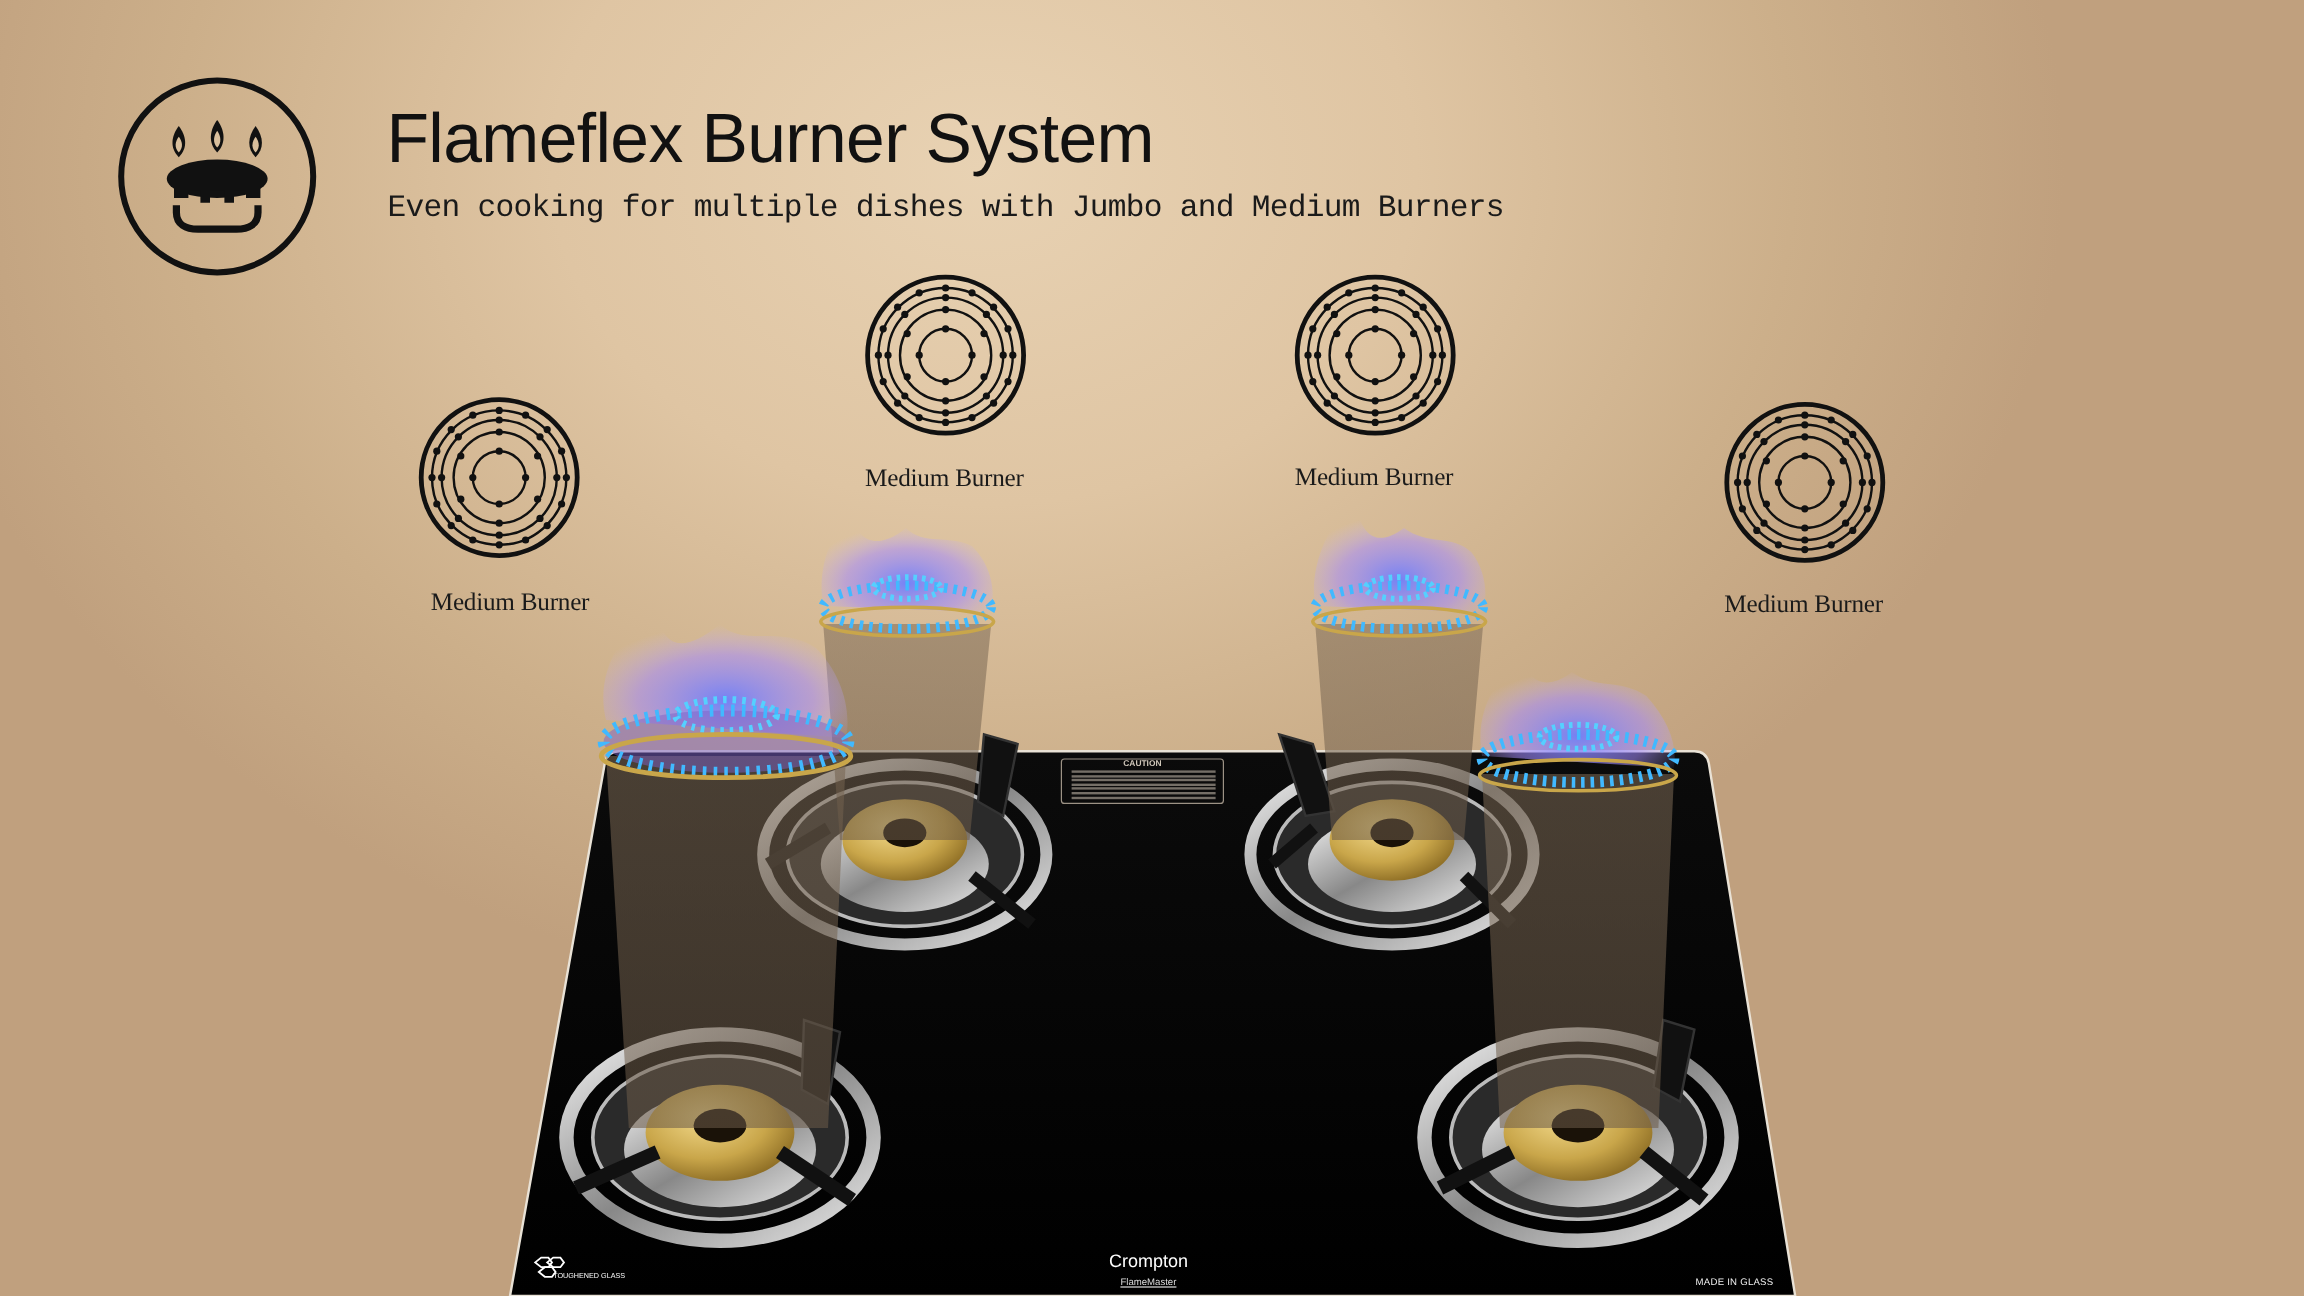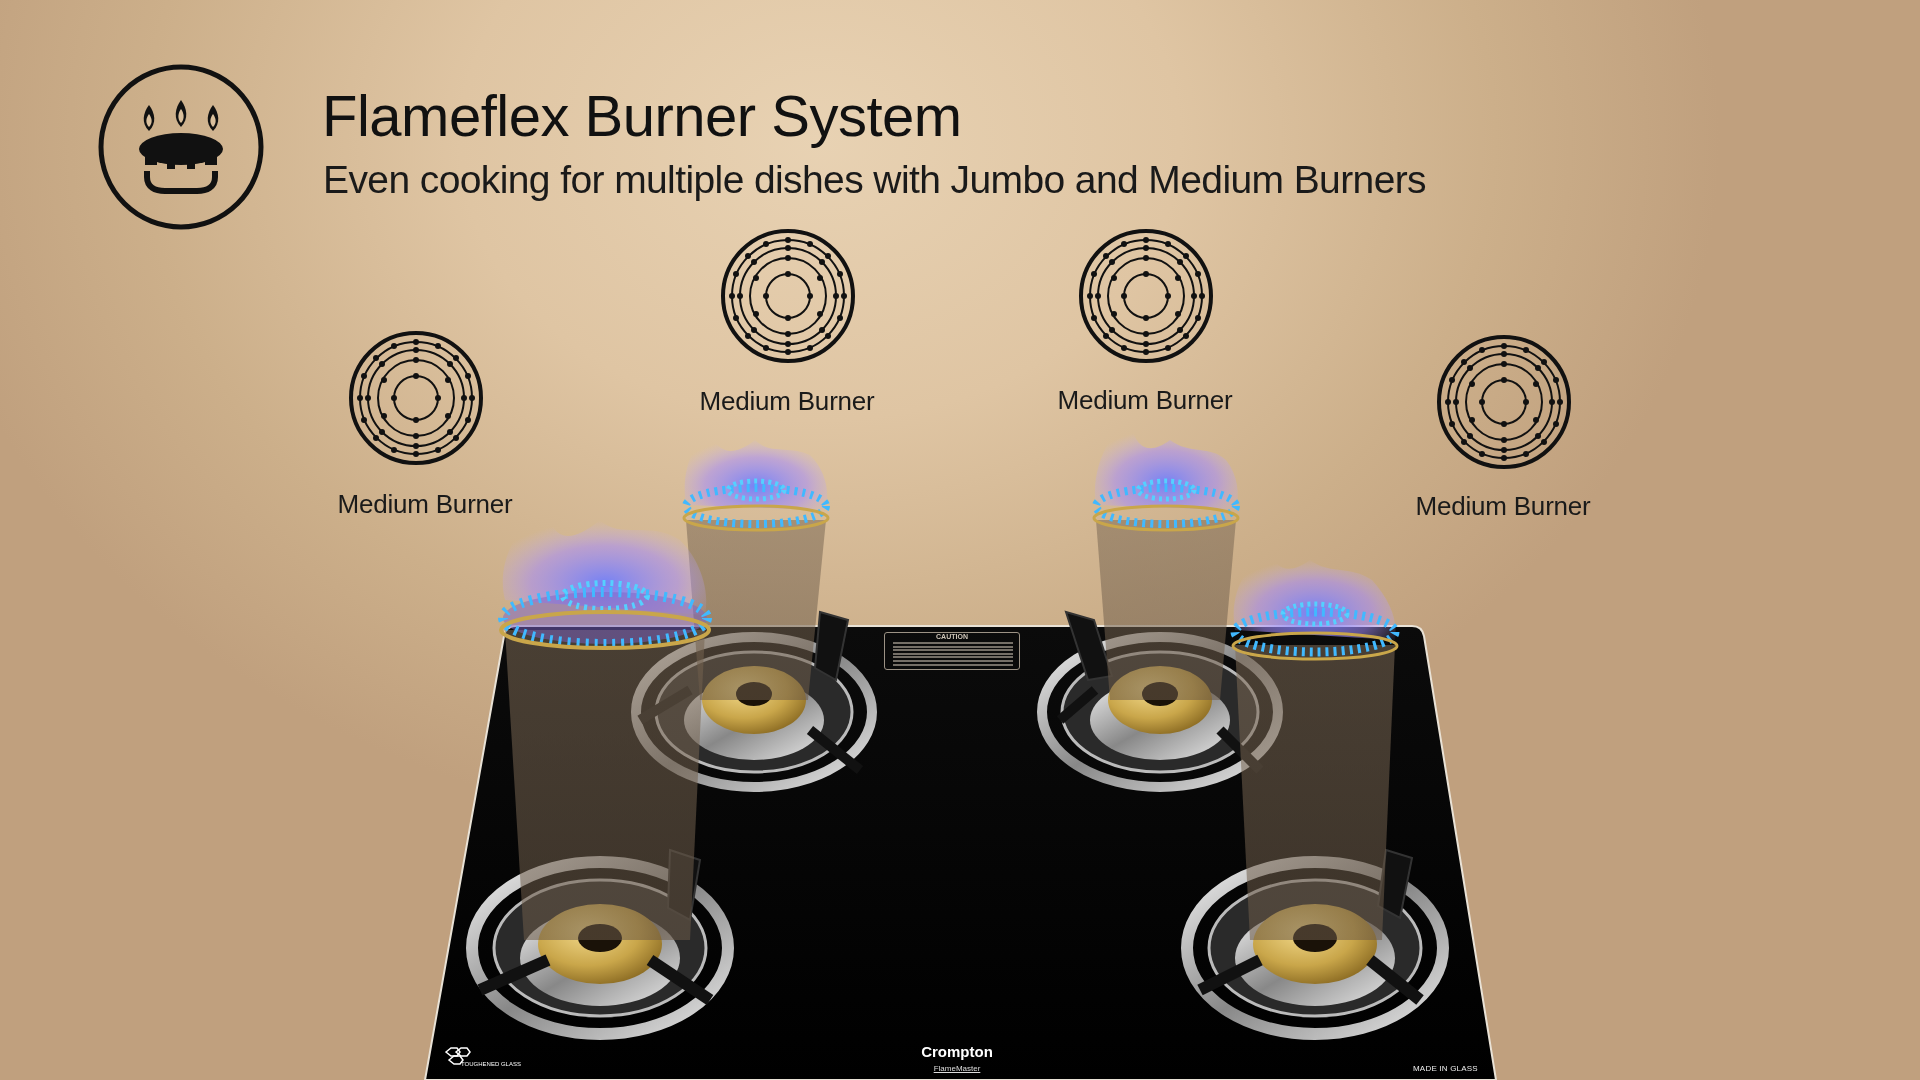--- a/index.html
+++ b/index.html
@@ -1,25 +1,25 @@
 <!DOCTYPE html>
 <html><head>
 <meta charset="utf-8">
 <style>
   html,body{margin:0;padding:0;}
   body{width:1920px;height:1080px;overflow:hidden;position:relative;
     font-family:"Liberation Sans","DejaVu Sans",sans-serif;
     background: radial-gradient(ellipse 900px 700px at 820px 140px, #e8d2b3 0%, #dfc5a3 40%, #ccaf8a 75%, #c0a07e 100%), #bfa07e;}
   .header-icon{position:absolute;left:97px;top:63px;width:168px;height:168px;}
   .title{position:absolute;left:322px;top:82px;font-size:58px;font-weight:400;color:#111;letter-spacing:-0.5px;white-space:nowrap;}
-  .subtitle{position:absolute;left:323px;top:158px;font-size:39px;font-weight:300;color:#1a1a1a;white-space:nowrap;font-family:Liberation Sans, sans-serif;font-weight:normal;letter-spacing:-0.6px;}
+  .subtitle{position:absolute;left:323px;top:158px;font-size:26px;font-weight:300;color:#1a1a1a;white-space:nowrap;font-family:Liberation Mono, monospace;font-weight:normal;letter-spacing:-0.6px;}
   .burner-diagram{position:absolute;width:136px;height:136px;}
-  .burner-label{position:absolute;font-size:26px;color:#1a1a1a;white-space:nowrap;transform:translateX(-50%);font-family:Liberation Sans, sans-serif;letter-spacing:-0.2px;}
+  .burner-label{position:absolute;font-size:21px;color:#1a1a1a;white-space:nowrap;transform:translateX(-50%);font-family:Liberation Serif, serif;letter-spacing:-0.2px;}
   .scene{position:absolute;left:0;top:0;width:1920px;height:1080px;}
-  .brand{position:absolute;left:957px;top:1043px;transform:translateX(-50%);color:#fff;font-size:15px;font-weight:700;}
+  .brand{position:absolute;left:957px;top:1043px;transform:translateX(-50%);color:#fff;font-size:15px;font-weight:400;}
   .model{position:absolute;left:957px;top:1064px;transform:translateX(-50%);color:#ddd;font-size:8px;text-decoration:underline;}
   .made{position:absolute;left:1413px;top:1064px;color:#eee;font-size:8px;letter-spacing:0.2px;}
   .glass-txt{position:absolute;left:461px;top:1061px;color:#fff;font-size:6px;line-height:6px;}
   .caution{position:absolute;left:884px;top:632px;width:134px;height:36px;border:1px solid #9c9285;border-radius:3px;color:#cfc6b9;font-size:6px;}
   .caution-title{position:absolute;left:0;right:0;top:0;text-align:center;font-weight:700;font-size:7px;}
   .caution-lines{position:absolute;left:8px;right:6px;top:9px;}
   .caution-lines div{height:2px;margin-bottom:1.6px;background:#a39a8e;opacity:0.7;}
 </style>
 </head>
 <body>

